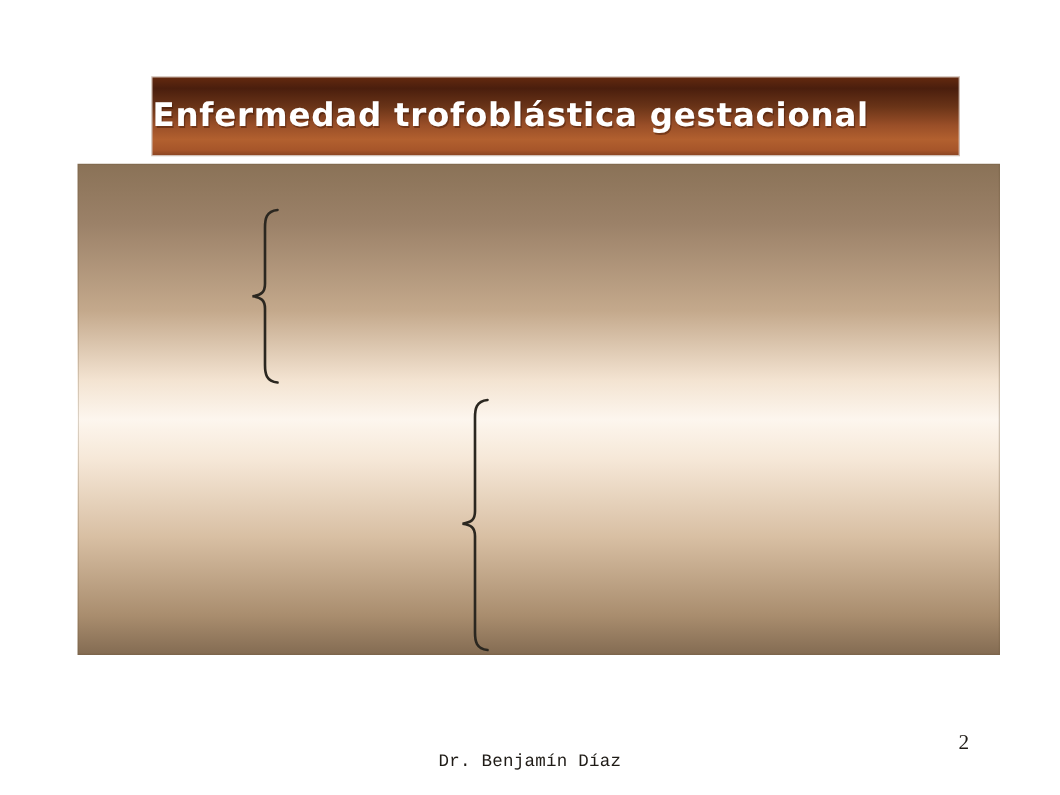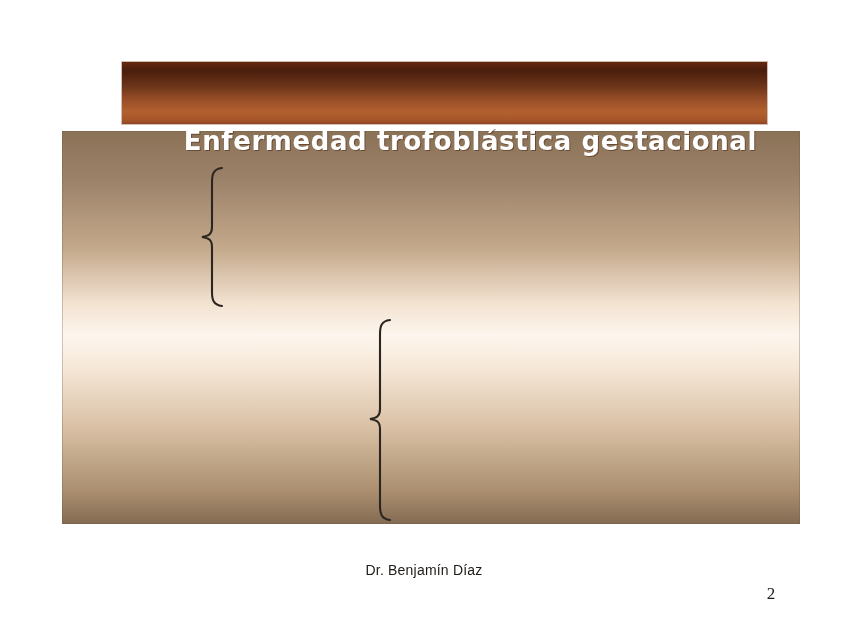--- a/index.html
+++ b/index.html
@@ -39,29 +39,28 @@
         #8d4623 100%);
     box-shadow: 0 0 0 1px rgba(120,70,40,0.35);
     z-index: 3;
   }
   .title-text {
     position: absolute;
     left: 0;
     right: 10px;
     top: 50%;
     transform: translateY(-50%);
-    text-align: right;
+    text-align: left;
     color: #ffffff;
     font-family: "DejaVu Sans", "Liberation Sans", sans-serif;
     font-weight: bold;
     font-size: 26px;
     letter-spacing: 0.6px;
     white-space: nowrap;
     text-shadow: 1px 1px 0 rgba(60,20,5,0.45);
-    margin-top: 48px;
   }
 
   
   .content-panel {
     position: absolute;
     left: 62px;
     top: 131px;
     width: 738px;
     height: 393px;
     background: linear-gradient(to bottom,
@@ -112,23 +111,23 @@
     stroke: #2b2720;
     stroke-width: 2.1;
     stroke-linecap: round;
   }
 
   
   .footer-author {
     position: absolute;
     left: 0;
     right: 0;
-    top: 562px;
+    top: 602px;
     text-align: center;
-    font-family: Liberation Sans, sans-serif;
+    font-family: Liberation Mono, monospace;
     font-size: 14px;
     color: #1f1b16;
     letter-spacing: 0.2px;
   }
   .footer-page {
     position: absolute;
     left: 757px;
     top: 584px;
     width: 28px;
     text-align: center;

